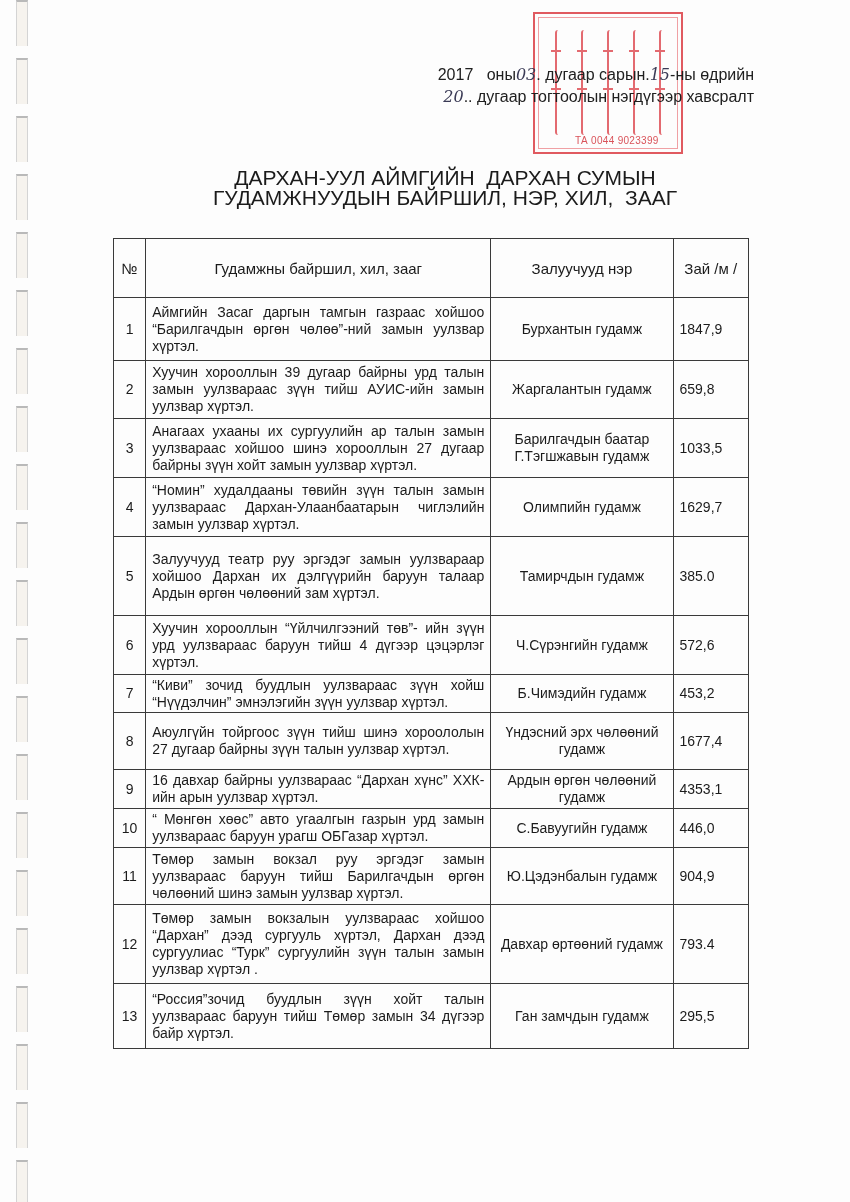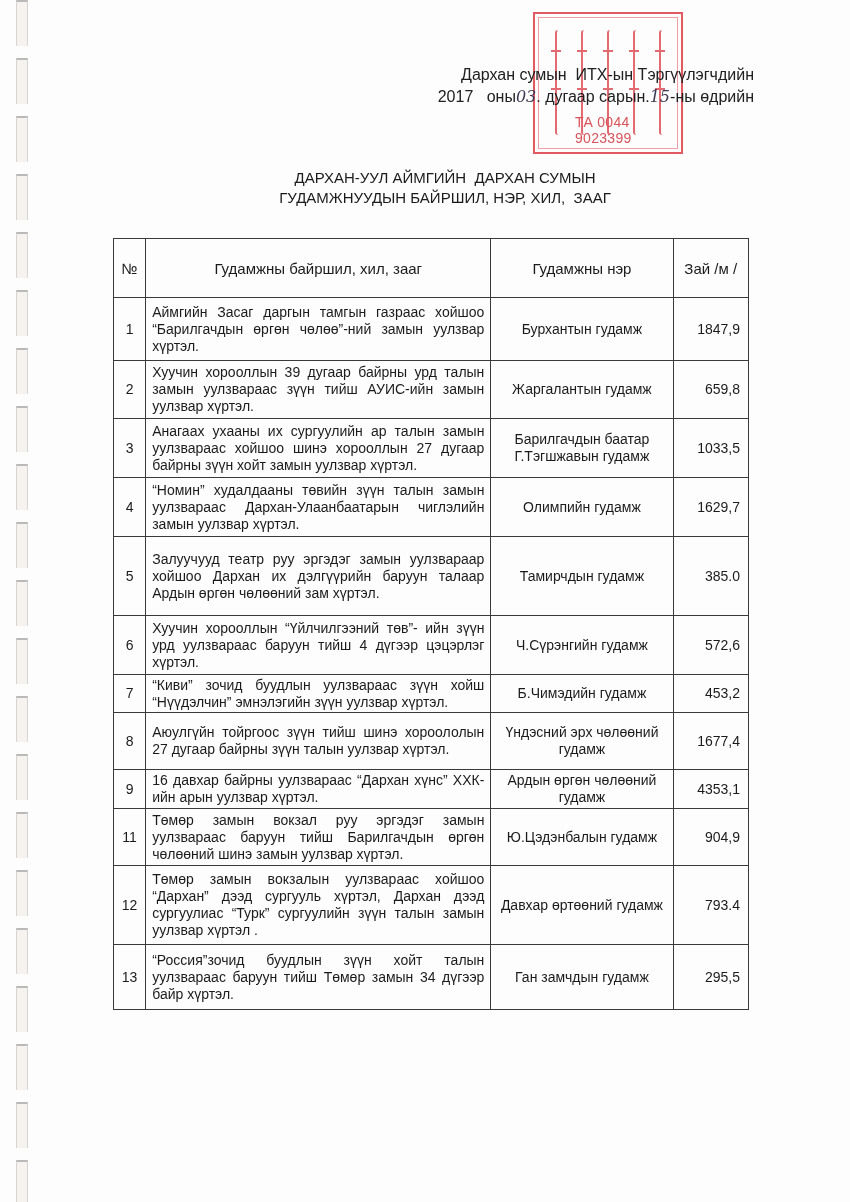--- a/index.html
+++ b/index.html
@@ -23,43 +23,43 @@
   .stamp .col {
     position: absolute; top: 16px; width: 8px; height: 105px;
     border-left: 2px solid #e36a70; border-radius: 3px;
   }
   .stamp .col::before, .stamp .col::after {
     content: ""; position: absolute; left: -6px; width: 10px; height: 2px; background: #e36a70;
   }
   .stamp .col::before { top: 20px; }
   .stamp .col::after { top: 58px; }
   .stamp .phone {
-    position: absolute; left: 40px; bottom: 6px; font-size: 14px; color: #d9535a; letter-spacing: 0.3px;
+    position: absolute; left: 40px; bottom: 6px; font-size: 10px; color: #d9535a; letter-spacing: 0.3px;
   }
   .annex {
     position: absolute; right: 96px; top: 64px; text-align: right;
     font-size: 16px; line-height: 22px; color: #202020;
   }
   .annex .line { display: block; white-space: pre; }
   .hand { font-family: "DejaVu Serif", serif; font-style: italic; color: #3a3a55; text-align: center; }
   .title {
     position: absolute; left: 0; width: 100%; top: 168px; text-align: center;
-    font-size: 15px; line-height: 20px; padding-left: 40px; box-sizing: border-box;
+    font-size: 21px; line-height: 20px; padding-left: 40px; box-sizing: border-box;
   }
   .title div { white-space: pre; }
   table {
     position: absolute; left: 113px; top: 238px; width: 636px;
     border-collapse: collapse; font-size: 14px; line-height: 17px;
   }
   th, td { border: 1.5px solid #3a3a3a; padding: 0 6px; vertical-align: middle; }
   th { font-weight: normal; font-size: 15px; height: 58px; }
   td.num { text-align: center; width: 23px; padding: 0 4px; }
   td.loc { text-align: justify; width: 330px; }
   td.name { text-align: center; width: 168px; }
-  td.len { text-align: right; width: 60px; padding-right: 8px; }
+  td.len { text-align: left; width: 60px; padding-right: 8px; }
   tr.r1 td { height: 62px; margin-top: 24px; } tr.r2 td { height: 57px; } tr.r3 td { height: 58px; }
   tr.r4 td { height: 58px; } tr.r5 td { height: 78px; } tr.r6 td { height: 58px; }
   tr.r7 td { height: 37px; } tr.r8 td { height: 56px; } tr.r9 td { height: 38px; }
   tr.r10 td { height: 38px; } tr.r11 td { height: 56px; } tr.r12 td { height: 78px; }
   tr.r13 td { height: 64px; }
 </style>
 </head>
 <body>
 
 <div class="binding">
@@ -89,35 +89,35 @@
 <div class="stamp">
   <div class="col" style="left:20px"></div>
   <div class="col" style="left:46px"></div>
   <div class="col" style="left:72px"></div>
   <div class="col" style="left:98px"></div>
   <div class="col" style="left:124px"></div>
   <div class="phone">ТА 0044 9023399</div>
 </div>
 
 <div class="annex">
-  <span class="line">Дархан сумын  ИТХ-ын Тэргүүлэгчдийн</span>
   <span class="line"><span>2017   оны</span><span class="hand">03</span><span>. дугаар сарын.</span><span class="hand">15</span><span>-ны өдрийн</span></span>
+  <span class="line"><span class="hand">20</span><span>.. дугаар тогтоолын нэгдүгээр хавсралт</span></span>
 </div>
 
 <div class="title">
   <div>ДАРХАН-УУЛ АЙМГИЙН  ДАРХАН СУМЫН</div>
   <div>ГУДАМЖНУУДЫН БАЙРШИЛ, НЭР, ХИЛ,  ЗААГ</div>
 </div>
 
 <table>
   <thead>
     <tr>
       <th>№</th>
       <th>Гудамжны байршил, хил, зааг</th>
-      <th>Гудамжны нэр</th>
+      <th>Залуучууд нэр</th>
       <th>Зай /м /</th>
     </tr>
   </thead>
   <tbody>
     <tr class="r1">
       <td class="num">1</td>
       <td class="loc">Аймгийн Засаг даргын тамгын газраас хойшоо “Барилгачдын өргөн чөлөө”-ний  замын уулзвар хүртэл.</td>
       <td class="name">Бурхантын гудамж</td>
       <td class="len">1847,9</td>
     </tr>
@@ -162,20 +162,26 @@
       <td class="loc">Аюулгүйн тойргоос зүүн тийш шинэ хороололын 27 дугаар байрны зүүн талын уулзвар хүртэл.</td>
       <td class="name">Үндэсний эрх чөлөөний гудамж</td>
       <td class="len">1677,4</td>
     </tr>
     <tr class="r9">
       <td class="num">9</td>
       <td class="loc">16 давхар байрны уулзвараас “Дархан хүнс” ХХК-ийн арын уулзвар хүртэл.</td>
       <td class="name">Ардын өргөн чөлөөний гудамж</td>
       <td class="len">4353,1</td>
     </tr>
+    <tr class="r10">
+      <td class="num">10</td>
+      <td class="loc">“ Мөнгөн хөөс” авто угаалгын газрын урд замын уулзвараас баруун урагш ОБГазар хүртэл.</td>
+      <td class="name">С.Бавуугийн гудамж</td>
+      <td class="len">446,0</td>
+    </tr>
     <tr class="r11">
       <td class="num">11</td>
       <td class="loc">Төмөр замын вокзал руу эргэдэг замын уулзвараас баруун тийш Барилгачдын өргөн чөлөөний шинэ замын уулзвар хүртэл.</td>
       <td class="name">Ю.Цэдэнбалын гудамж</td>
       <td class="len">904,9</td>
     </tr>
     <tr class="r12">
       <td class="num">12</td>
       <td class="loc">Төмөр замын вокзалын уулзвараас хойшоо “Дархан” дээд сургууль хүртэл, Дархан дээд сургуулиас  “Турк” сургуулийн зүүн талын замын уулзвар хүртэл .</td>
       <td class="name">Давхар өртөөний гудамж</td>

